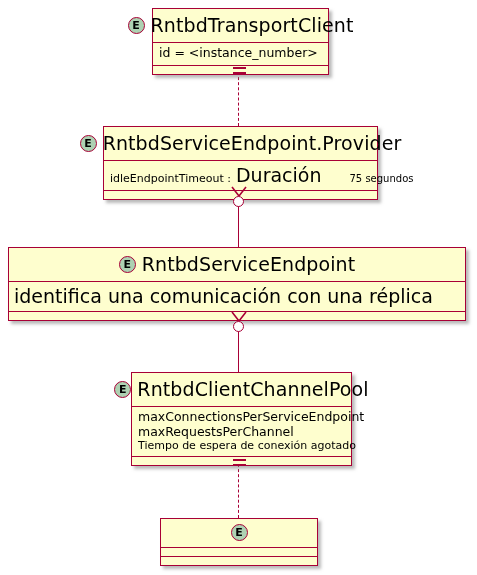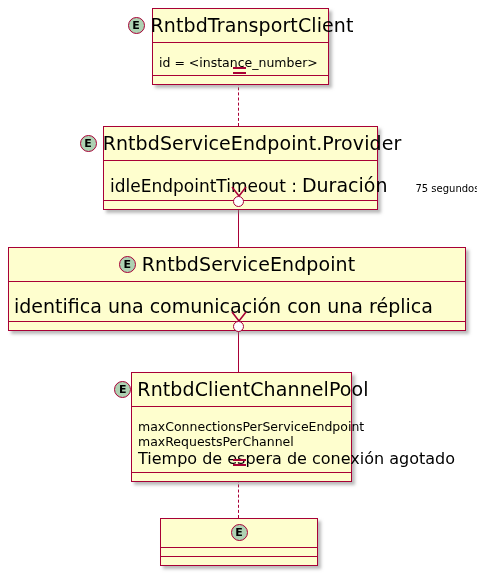--- a/index.html
+++ b/index.html
@@ -62,44 +62,44 @@
     justify-content: center;
     font-size: 11px;
     font-weight: bold;
     color: #000000;
     line-height: 1;
     box-sizing: border-box;
   }
 
   .compartment {
     border-top: 1.5px solid #A80036;
-    padding: 13px 6px 4px 6px;
+    padding: 3px 6px 4px 6px;
     box-sizing: border-box;
   }
   .compartment.empty {
     height: 9px;
     padding: 0;
   }
 
   .attr-line {
     font-size: 12.5px;
     color: #000000;
     white-space: nowrap;
     line-height: 1.18;
   }
   .attr-line.small {
-    font-size: 16px;
+    font-size: 11px;
   }
   .attr-inline {
     display: flex;
     align-items: baseline;
     gap: 5px;
     white-space: nowrap;
   }
-  .attr-strong { font-size: 17px; }
+  .attr-strong { font-size: 11px; }
   .attr-med    { font-size: 19px; }
   .attr-tiny   { font-size: 10px; margin-left: 23px; }
 
   
   .conn {
     position: absolute;
     z-index: 1;
   }
   .conn-dashed {
     border-left: 1.6px dashed #A80036;

